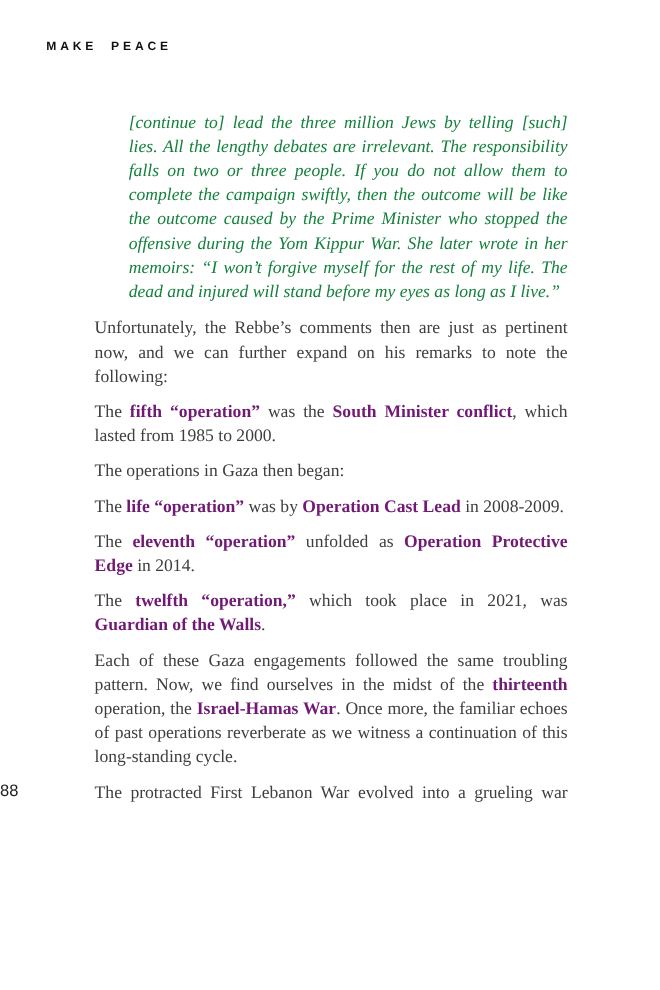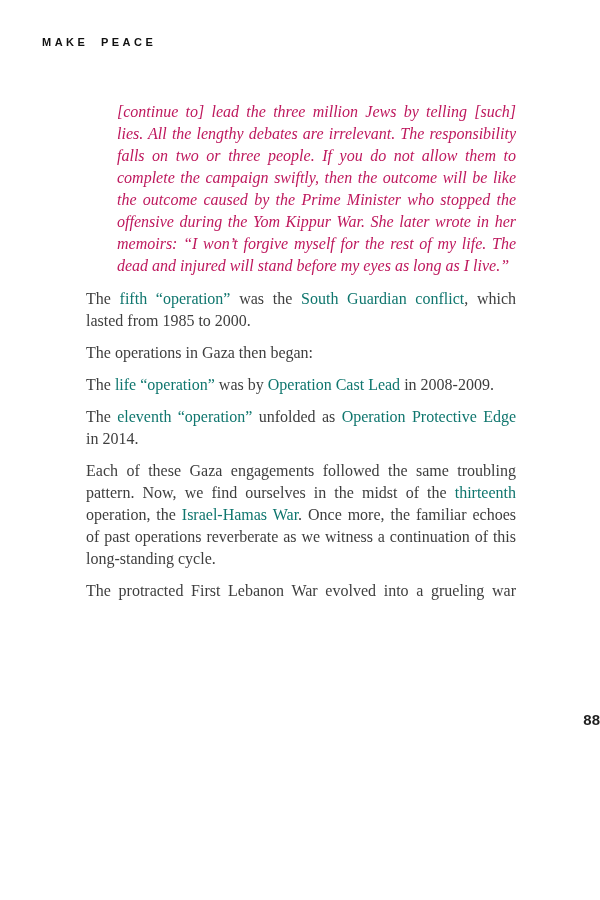--- a/index.html
+++ b/index.html
@@ -31,62 +31,64 @@
     font-size: 16px;
     line-height: 22px;
     color: #3e3e3e;
     text-align: justify;
   }
   .block-quote {
     display: block;
     font-style: italic;
     padding-left: 31px;
     margin-bottom: 11px;
-    color: #be185d;
+    color: #15803d;
     text-align: justify;
   }
   .body-para {
     margin-bottom: 10px;
     text-align: justify;
   }
   .body-para strong {
-    font-weight: 400;
-    color: #0f766e;
+    font-weight: 700;
+    color: #701a75;
   }
   .body-para.justify-last {
     text-align-last: justify;
   }
   .page-number {
     position: absolute;
     bottom: 36px;
     left: 0;
     width: 100%;
-    text-align: right;
+    text-align: left;
     font-family: "Liberation Sans", sans-serif;
-    font-weight: 700;
+    font-weight: 400;
     font-size: 15px;
     color: #1e1e1e;
   }
 </style>
 </head>
 <body>
 
 <div class="page">
 
   <div class="running-header">MAKE PEACE</div>
 
   <div class="content">
 
     <blockquote class="block-quote">[continue to] lead the three million Jews by telling [such] lies. All the lengthy debates are irrelevant. The responsibility falls on two or three people. If you do not allow them to complete the campaign swiftly, then the outcome will be like the outcome caused by the Prime Minister who stopped the offensive during the Yom Kippur War. She later wrote in her memoirs: “I won’t forgive myself for the rest of my life. The dead and injured will stand before my eyes as long as I live.”</blockquote>
 
     <div id="body-paragraphs">
-        <p class="body-para"><span>The </span><strong>fifth “operation”</strong><span> was the </span><strong>South Guardian conflict</strong><span>, which lasted from 1985 to 2000.</span></p>
+        <p class="body-para"><span>Unfortunately, the Rebbe’s comments then are just as pertinent now, and we can further expand on his remarks to note the following:</span></p>
+        <p class="body-para"><span>The </span><strong>fifth “operation”</strong><span> was the </span><strong>South Minister conflict</strong><span>, which lasted from 1985 to 2000.</span></p>
         <p class="body-para"><span>The operations in Gaza then began:</span></p>
         <p class="body-para"><span>The </span><strong>life “operation”</strong><span> was by </span><strong>Operation Cast Lead</strong><span> in 2008-2009.</span></p>
         <p class="body-para"><span>The </span><strong>eleventh “operation”</strong><span> unfolded as </span><strong>Operation Protective Edge</strong><span> in 2014.</span></p>
+        <p class="body-para"><span>The </span><strong>twelfth “operation,”</strong><span> which took place in 2021, was </span><strong>Guardian of the Walls</strong><span>.</span></p>
         <p class="body-para"><span>Each of these Gaza engagements followed the same troubling pattern. Now, we find ourselves in the midst of the </span><strong>thirteenth</strong><span> operation, the </span><strong>Israel-Hamas War</strong><span>. Once more, the familiar echoes of past operations reverberate as we witness a continuation of this long-standing cycle.</span></p>
         <p class="body-para justify-last"><span>The protracted First Lebanon War evolved into a grueling war</span></p>
       </div>
 
   </div>
 
   <div class="page-number">88</div>
 
 </div>
 

